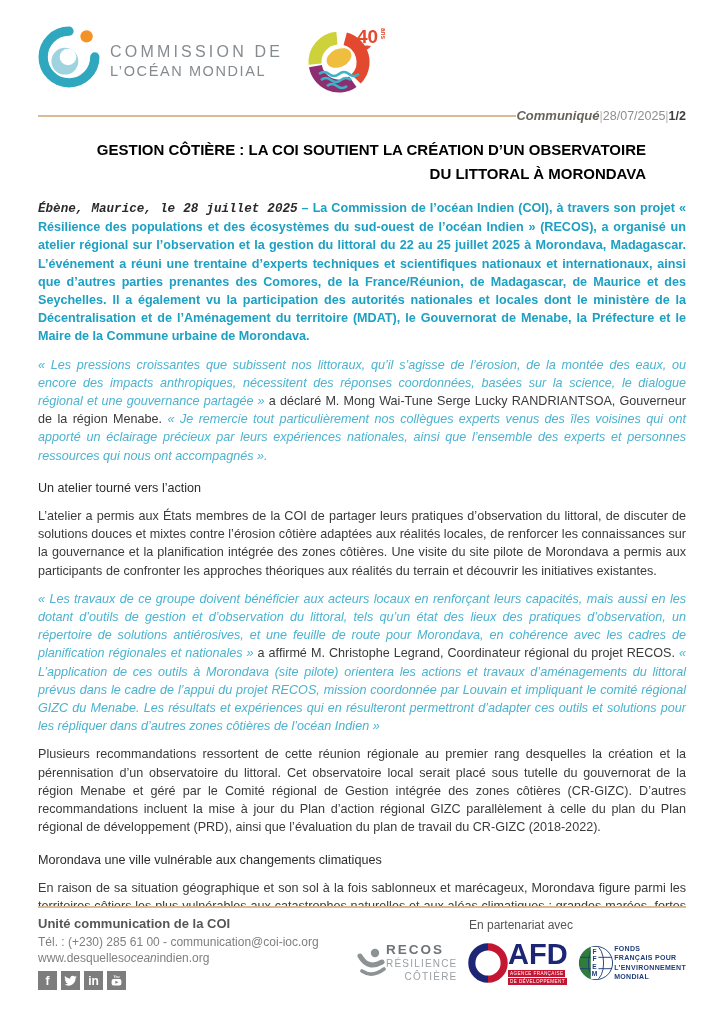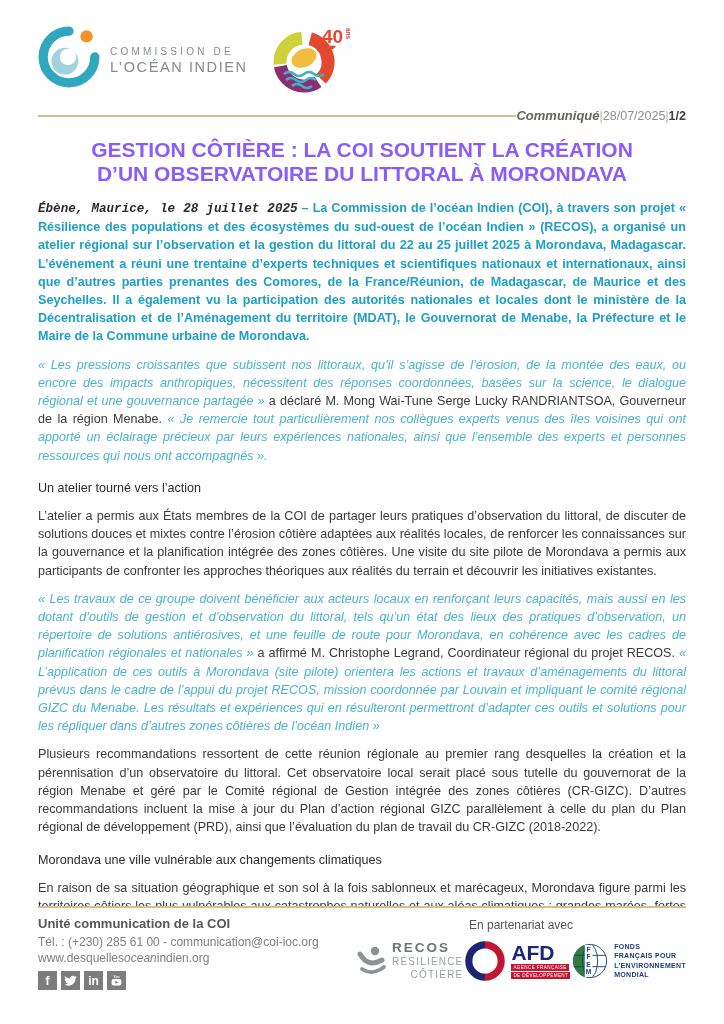--- a/index.html
+++ b/index.html
@@ -8,36 +8,36 @@
     width: 724px; height: 1024px; margin: 0 auto; position: relative;
     overflow: hidden; background: #ffffff;
     font-family: "Liberation Sans", sans-serif;
   }
   .content { padding: 26px 38px 0 38px; }
 
   
   .header { display: flex; align-items: flex-start; height: 80px; }
   .coi-logo { display: flex; align-items: center; gap: 10px; }
   .coi-text { color: #868b90; line-height: 1.25; padding-top: 8px; }
-  .coi-text .l1 { font-size: 10px; letter-spacing: 3.2px; display:block; }
+  .coi-text .l1 { font-size: 16px; letter-spacing: 3.2px; display:block;text-align:center; }
   .coi-text .l2 { font-size: 14.5px; letter-spacing: 1.6px; display:block; }
   .anniv { margin-left: 22px; margin-top: -2px; }
 
   
   .meta { display: flex; align-items: center; margin-top: 2px;
           font-size: 12.5px; color: #8e8e8e; }
   .meta-rule { flex: 1; height: 2px; background: #d8ba94; }
   .doc-type { color: #67635a; font-weight: bold; font-style: italic; font-size: 13px; }
   .meta .sep { color: #b5b5b5; }
   .page-num { color: #3e3e3e; font-weight: bold; }
 
   
   .title {
-    color: #8b5cf6; text-align: center; font-weight: bold;
-    font-size: 21px; line-height: 24px; margin: 15px 40px 13px 40px;
+    color: #000000; text-align: right; font-weight: bold;
+    font-size: 15px; line-height: 24px; margin: 15px 40px 13px 40px;
   }
 
   
   .body { font-size: 12.6px; line-height: 18.2px; color: #3a3a3a; text-align: justify; }
   .p { margin-bottom: 10px; }
   .dateline { font-weight: bold; font-style: italic; color: #2b2b2b; font-family: Liberation Mono, monospace; }
   .dash { font-weight: bold; color: #1ea0c3; }
   .teal { color: #1ea0c3; font-weight: bold; }
   .quote { color: #4bb3cf; font-style: italic; }
   .attr { color: #3a3a3a; }
@@ -53,45 +53,45 @@
   .contact-site { color: #7f7f7f; font-size: 12px; margin-top: 2px; }
   .contact-site em { font-style: italic; }
   .social { display: flex; gap: 4px; margin-top: 6px; }
   .sq { width: 19px; height: 19px; background: #7d7d7d; color: #fff;
         display: flex; align-items: center; justify-content: center;
         font-size: 12px; font-weight: bold; cursor: pointer; }
 
   .partners { width: 330px; }
   .partners-label { text-align: center; color: #555; font-size: 12px; margin: 2px 0 8px 0; }
   .partners-row { display: flex; align-items: center; justify-content: space-between; }
-  .partner { display: flex; align-items: center; gap: 6px; }
+  .partner { display: flex; align-items: center; gap: 0; }
   .recos-text .name { font-weight: bold; color: #6f7477; font-size: 13.5px; letter-spacing: 2px; }
   .recos-text .sub { color: #9aa0a3; font-size: 10px; letter-spacing: 1.2px; text-align: right; line-height: 1.3; }
-  .afd-text .name { font-weight: bold; color: #1c2674; font-size: 21px; line-height: 1; }
+  .afd-text .name { font-weight: bold; color: #1c2674; font-size: 29px; line-height: 1; }
   .afd-text .sub { background:#c31632; color:#fff; font-size: 4.6px; letter-spacing:.4px;
                    padding: 1px 2px; margin-top: 1px; width: max-content; }
   .ffem-text { color: #1f3d7a; font-weight: bold; font-size: 7px; line-height: 1.35; letter-spacing: .3px; }
 </style>
 </head>
 <body>
 
 <div class="page">
   <div class="content">
 
     <header class="header">
       <div class="coi-logo">
         <svg width="62" height="62" viewBox="0 0 60 60">
           <path d="M30 5 a25 25 0 1 0 25 25" fill="none" stroke="#2fa8bf" stroke-width="9" stroke-linecap="round"></path>
           <circle cx="26" cy="34" r="13" fill="#9fd3e0"></circle>
           <circle cx="29" cy="30" r="8" fill="#ffffff"></circle>
           <circle cx="47" cy="10" r="6" fill="#f29327"></circle>
         </svg>
         <div class="coi-text">
           <span class="l1">COMMISSION DE</span>
-          <span class="l2">L’OCÉAN INDIEN</span>
+          <span class="l2">L’OCÉAN MONDIAL</span>
         </div>
       </div>
       <div class="anniv">
         <svg width="84" height="80" viewBox="0 0 84 80">
           <path d="M31.9 14.1 A24 24 0 0 0 10.1 40.1" fill="none" stroke="#cdd23a" stroke-width="13"></path>
           <path d="M10.4 42.2 A24 24 0 0 0 47.8 57.7" fill="none" stroke="#8c2e70" stroke-width="13"></path>
           <path d="M51 55 A24 24 0 0 0 40.2 14.8" fill="none" stroke="#e3492f" stroke-width="13"></path>
           <ellipse cx="34" cy="34" rx="13" ry="9" transform="rotate(-25 34 34)" fill="#efbe3f"></ellipse>
           <path d="M14 50 q5 -4 10 0 t10 0 t10 0 t10 0" fill="none" stroke="#3fb3c6" stroke-width="2.6"></path>
           <path d="M16 56 q5 -4 10 0 t10 0 t10 0" fill="none" stroke="#3fb3c6" stroke-width="2.6"></path>

